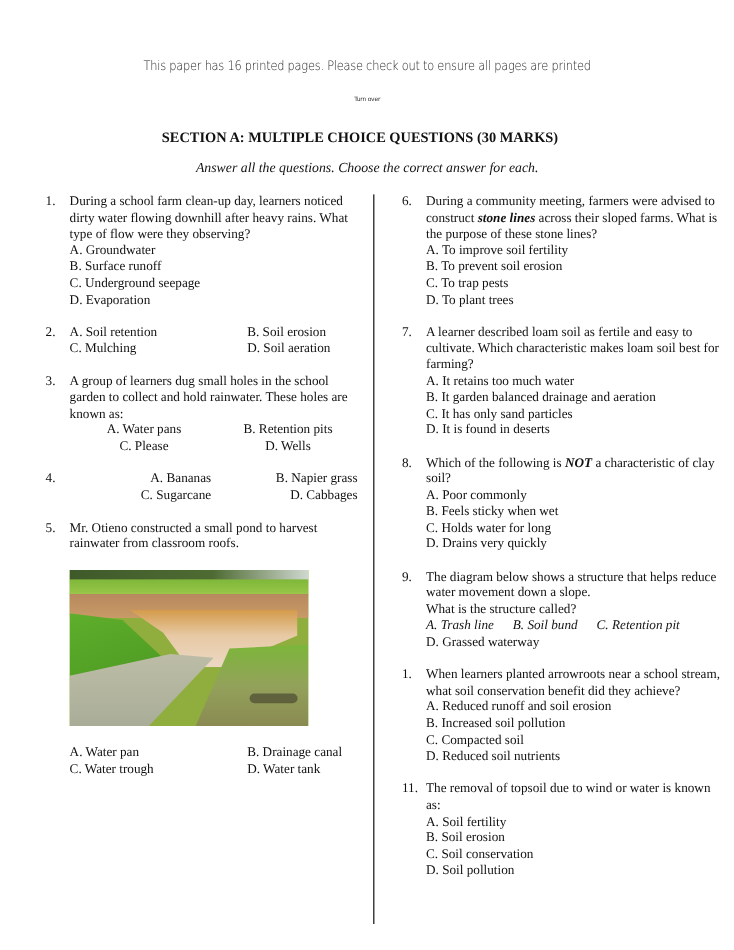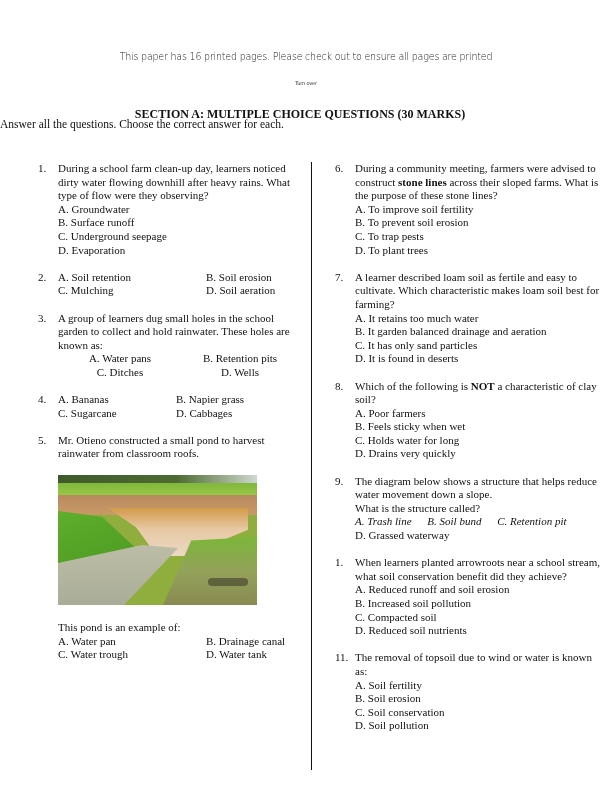--- a/index.html
+++ b/index.html
@@ -4,36 +4,36 @@
 <style>
   html, body { margin: 0; padding: 0; background: #ffffff; }
   body { width: 612px; height: 792px; position: relative; overflow: hidden;
          font-family: "Liberation Serif", serif; color: #111; }
   .hand { position: absolute; left: 0; width: 612px; text-align: center;
           font-family: "DejaVu Sans", sans-serif; letter-spacing: -0.2px; }
   .notice { top: 50px; font-size: 9.5px; font-weight: 300; transform: scaleY(1.15); color:#222; }
   .turn { top: 80px; font-size: 5px; color:#333; }
   .section-title { position: absolute; top: 107px; left: 0; width: 600px; text-align: center;
                    font-weight: bold; font-size: 12px; }
-  .instruction { position: absolute; top: 118px; left: 0; width: 612px; text-align: left;
-                 font-size: 11.5px; }
+  .instruction { position: absolute; top: 134px; left: 0; width: 612px; text-align: center;
+                 font-style: italic; font-size: 11.5px; }
   .divider { position: absolute; left: 311px; top: 162px; width: 1.3px; height: 608px; background: #111; }
   .col { position: absolute; font-size: 11px; line-height: 13.6px; }
   .col.left { left: 38px; top: 162px; width: 260px; }
   .col.right { left: 335px; top: 162px; width: 270px; }
   .q { position: relative; padding-left: 20px; margin-bottom: 13.6px; }
   .q .num { position: absolute; left: 0; top: 0; }
   .q .stem { display: block; }
   .q .opt { display: block; }
   .q .grid2 { display: grid; grid-template-columns: 1fr 1fr; }
   .q .grid2.wide { grid-template-columns: 148px 1fr; }
-  .q .grid2.mid { grid-template-columns: 118px 1fr; }
+  .q .grid2.mid { grid-template-columns: 118px 1fr; text-align: right; }
   .q .grid2.mid2 { grid-template-columns: 124px 1fr; text-align: center; }
   .inline3 span { margin-right: 13px; font-style: italic; }
-  b { font-weight: bold; }
+  b { font-weight: bold; font-style: italic; }
   .photo { position: relative; width: 199px; height: 130px; margin: 14px 0 16px 0; overflow: hidden;
            background: #8fae3e; }
   .photo .sky { position:absolute; left:0; top:0; width:100%; height:8px; background: linear-gradient(90deg,#3e5a2a,#4f6b33 60%,#cfd8cf); }
   .photo .field { position:absolute; left:0; top:8px; width:100%; height:14px; background: linear-gradient(180deg,#7fb83a,#9cc84a); }
   .photo .bank { position:absolute; left:0; top:20px; width:100%; height:20px; background: linear-gradient(180deg,#b8895e,#c89a66); }
   .photo .water { position:absolute; left:50px; top:33px; width:140px; height:48px;
                   background: linear-gradient(180deg,#d39a4a,#e7c9a4 45%,#ecd8c4);
                   clip-path: polygon(0 0,100% 0,100% 45%,55% 100%,35% 100%,20% 40%); }
   .photo .grassL { position:absolute; left:0; top:36px; width:80px; height:56px; background: linear-gradient(160deg,#5fae2c,#4c9a22);
                    clip-path: polygon(0 0,55% 10%,100% 70%,0 100%); }
@@ -74,21 +74,21 @@
       <span>D. Soil aeration</span>
     </div>
   </div>
 
   <div class="q">
     <span class="num">3.</span>
     <span class="stem">A group of learners dug small holes in the school garden to collect and hold rainwater. These holes are known as:</span>
     <div class="grid2 mid2">
       <span>A. Water pans</span>
       <span>B. Retention pits</span>
-      <span>C. Ditches</span>
+      <span>C. Please</span>
       <span>D. Wells</span>
     </div>
   </div>
 
   <div class="q">
     <span class="num">4.</span>
     <div class="grid2 mid">
       <span>A. Bananas</span>
       <span>B. Napier grass</span>
       <span>C. Sugarcane</span>
@@ -102,21 +102,20 @@
     <div class="photo">
       <div class="sky"></div>
       <div class="field"></div>
       <div class="bank"></div>
       <div class="water"></div>
       <div class="grassL"></div>
       <div class="channel"></div>
       <div class="grassR"></div>
       <div class="dark"></div>
     </div>
-    <span class="stem">This pond is an example of:</span>
     <div class="grid2 wide">
       <span>A. Water pan</span>
       <span>B. Drainage canal</span>
       <span>C. Water trough</span>
       <span>D. Water tank</span>
     </div>
   </div>
 </div>
 
 <div class="col right">
@@ -135,21 +134,21 @@
     <span class="stem">A learner described loam soil as fertile and easy to cultivate. Which characteristic makes loam soil best for farming?</span>
     <span class="opt">A. It retains too much water</span>
     <span class="opt">B. It garden balanced drainage and aeration</span>
     <span class="opt">C. It has only sand particles</span>
     <span class="opt">D. It is found in deserts</span>
   </div>
 
   <div class="q">
     <span class="num">8.</span>
     <span class="stem"><span>Which of the following is </span><b>NOT</b><span> a characteristic of clay soil?</span></span>
-    <span class="opt">A. Poor farmers</span>
+    <span class="opt">A. Poor commonly</span>
     <span class="opt">B. Feels sticky when wet</span>
     <span class="opt">C. Holds water for long</span>
     <span class="opt">D. Drains very quickly</span>
   </div>
 
   <div class="q">
     <span class="num">9.</span>
     <span class="stem">The diagram below shows a structure that helps reduce water movement down a slope.</span>
     <span class="stem">What is the structure called?</span>
     <div class="inline3">

